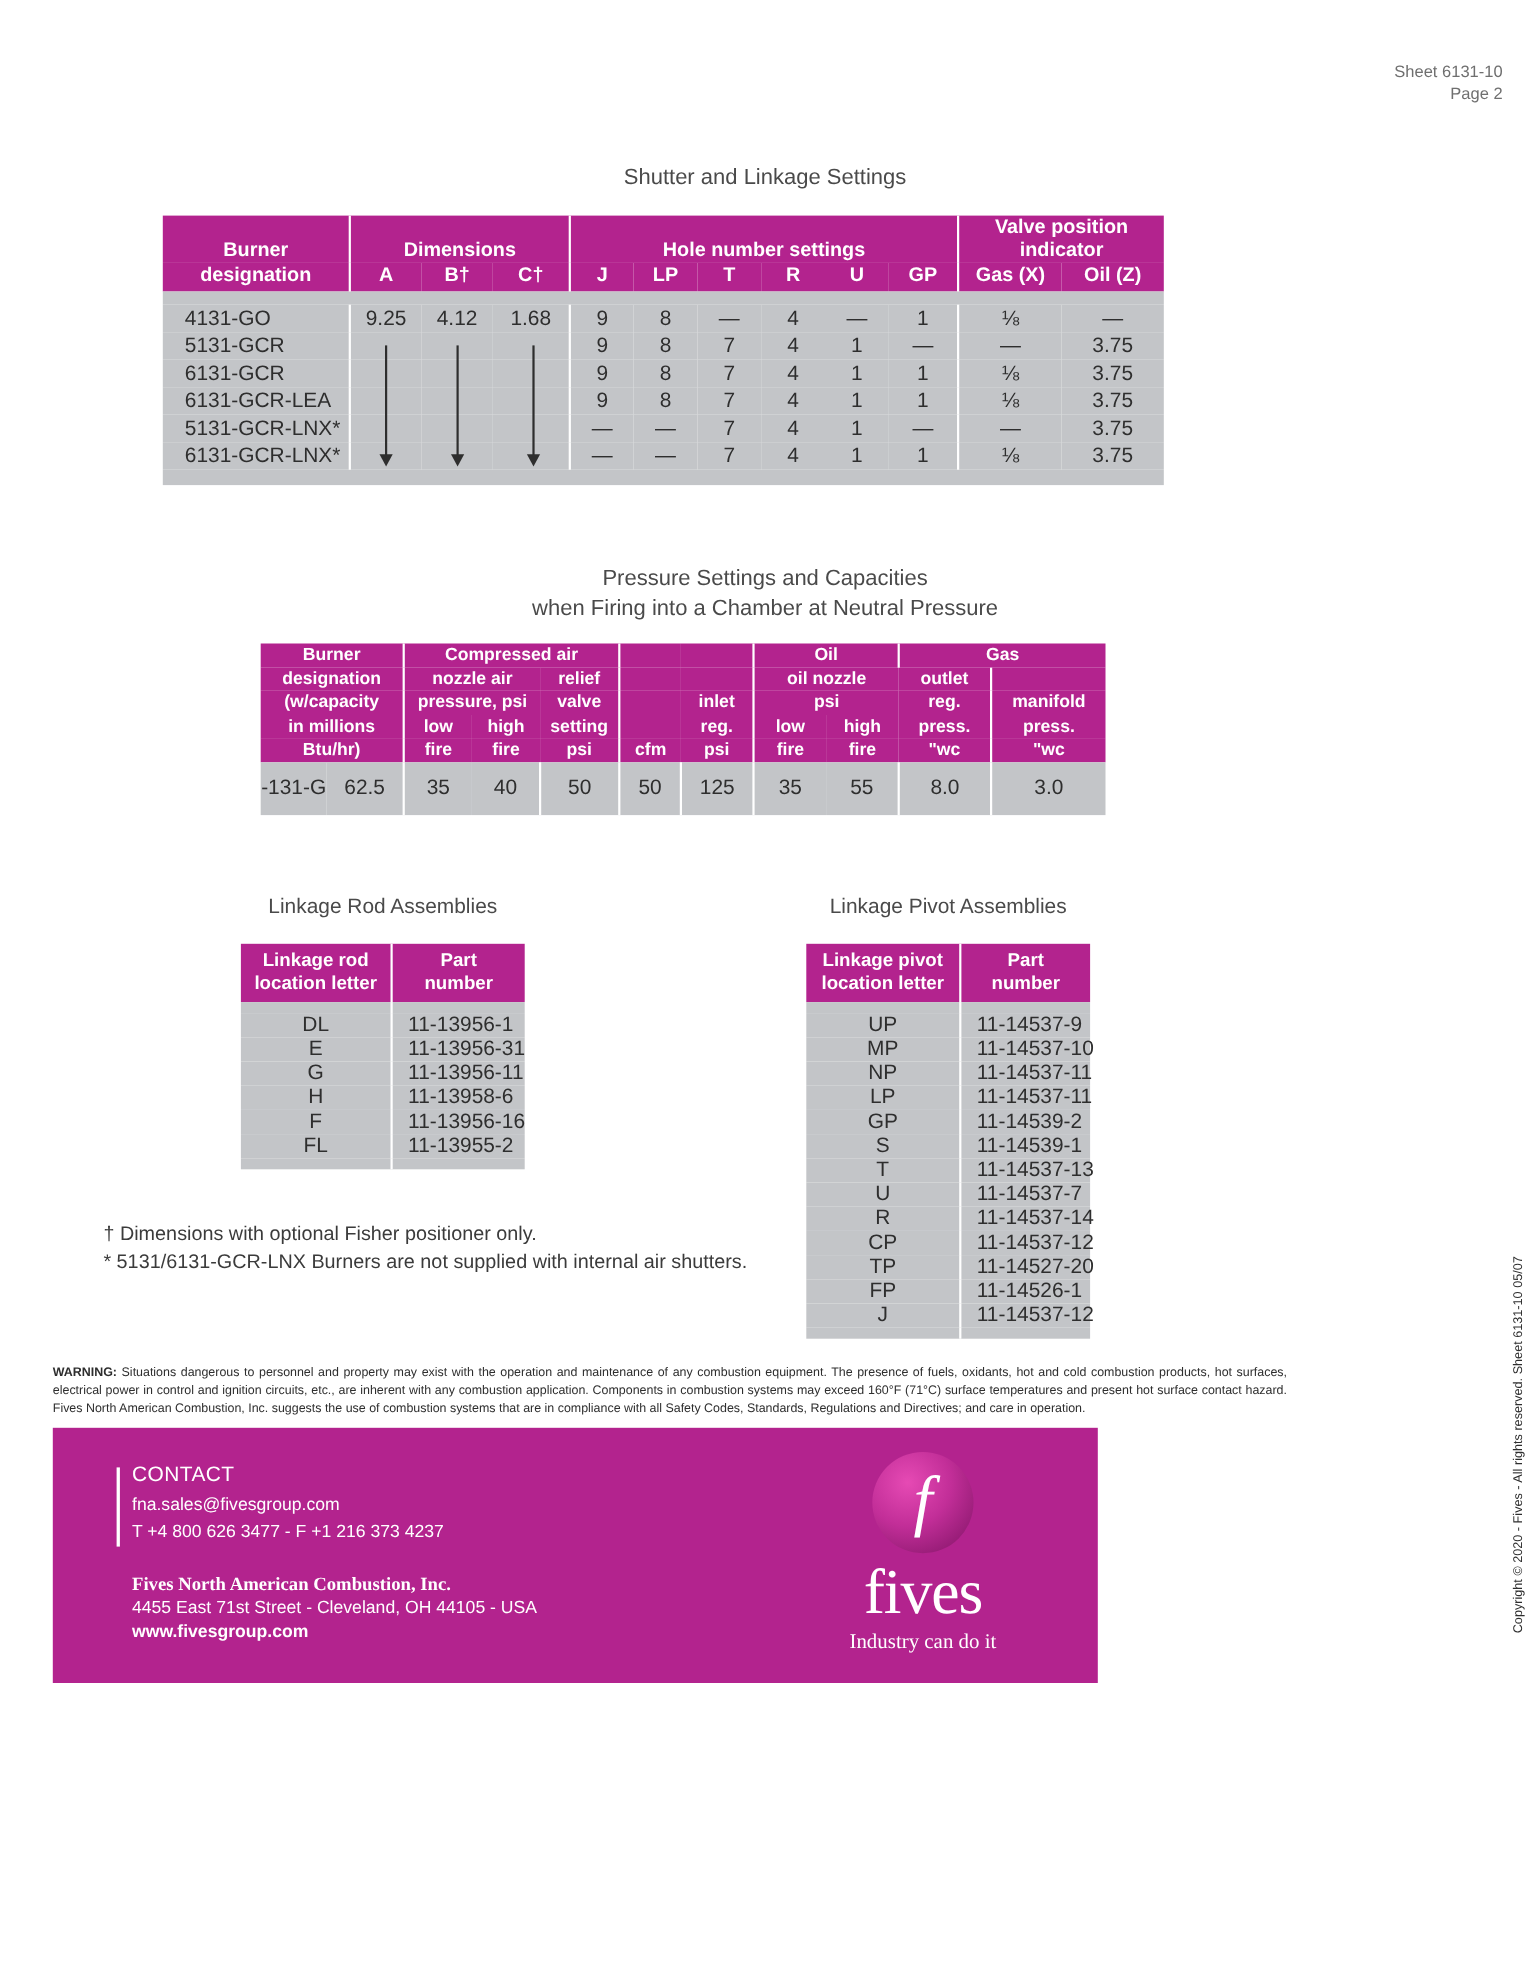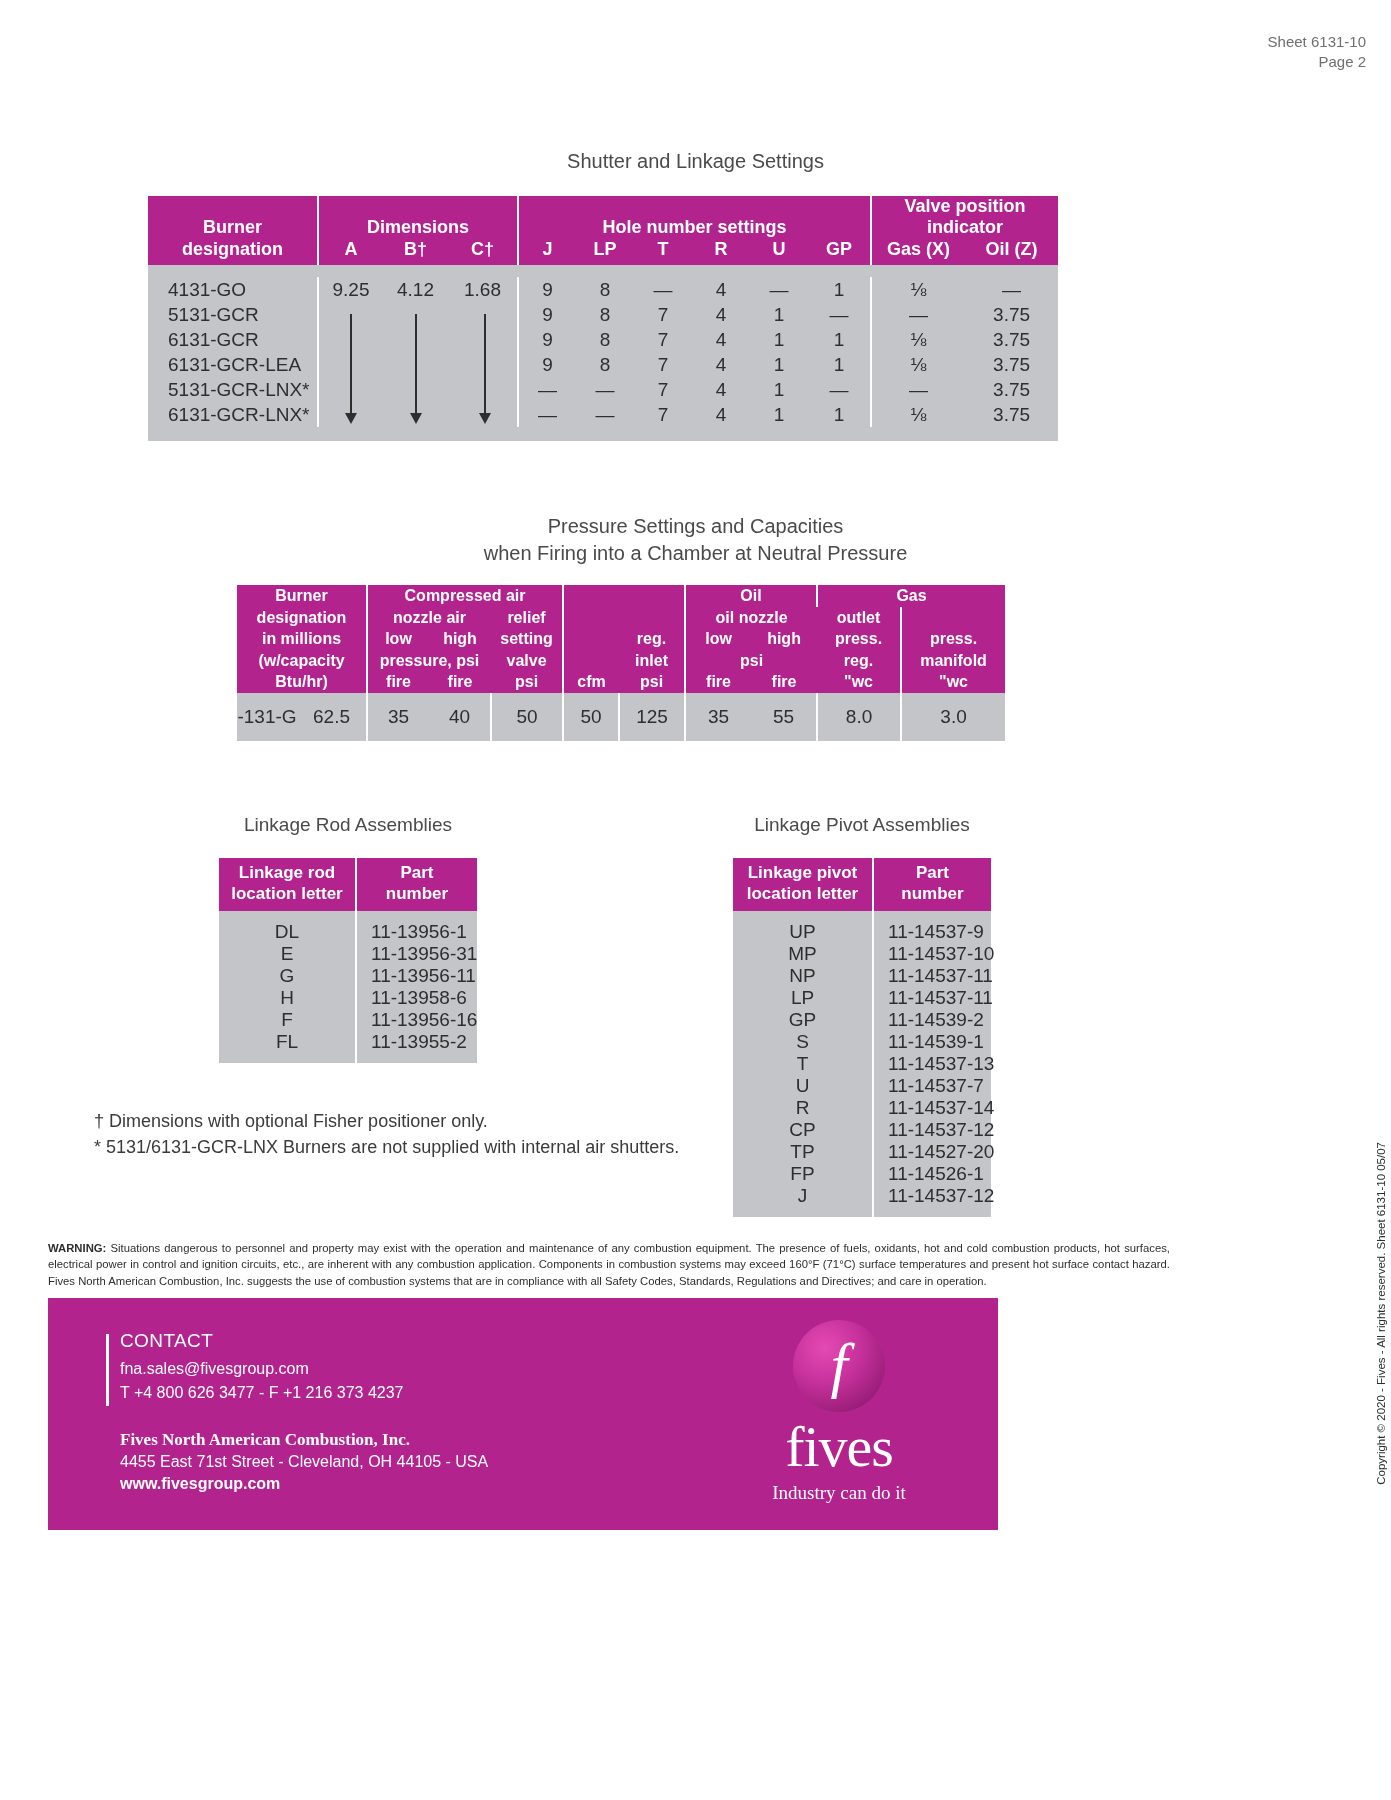--- a/index.html
+++ b/index.html
@@ -10,21 +10,21 @@
     background: #ffffff;
     font-family: "Liberation Sans", sans-serif;
     color: #3b3b3b;
     position: relative;
     overflow: hidden;
   }
 
   
   .sheet-head {
     position: absolute;
-    top: 32px; right: 25px;
+    top: 56px; right: 25px;
     text-align: right;
     font-size: 15px;
     line-height: 1.35;
     color: #6f6f6f;
   }
 
   
   .section-title {
     text-align: center;
     font-size: 20px;
@@ -364,40 +364,40 @@
         <th class="hdr" colspan="2">designation</th>
         <th class="hdr nb" colspan="2">nozzle air</th>
         <th class="hdr">relief</th>
         <th class="hdr nb">&nbsp;</th>
         <th class="hdr">&nbsp;</th>
         <th class="hdr nb" colspan="2">oil nozzle</th>
         <th class="hdr">outlet</th>
         <th class="hdr last">&nbsp;</th>
       </tr>
       <tr class="hrow">
+        <th class="hdr" colspan="2">(w/capacity</th>
+        <th class="hdr nb" colspan="2">pressure, psi</th>
+        <th class="hdr">valve</th>
+        <th class="hdr nb">&nbsp;</th>
+        <th class="hdr">inlet</th>
+        <th class="hdr nb" colspan="2">psi</th>
+        <th class="hdr">reg.</th>
+        <th class="hdr last">manifold</th>
+      </tr>
+      <tr class="hrow">
         <th class="hdr" colspan="2">in millions</th>
         <th class="hdr nb">low</th>
         <th class="hdr nb">high</th>
         <th class="hdr">setting</th>
         <th class="hdr nb">&nbsp;</th>
         <th class="hdr">reg.</th>
         <th class="hdr nb">low</th>
         <th class="hdr nb">high</th>
         <th class="hdr">press.</th>
         <th class="hdr last">press.</th>
-      </tr>
-      <tr class="hrow">
-        <th class="hdr" colspan="2">(w/capacity</th>
-        <th class="hdr nb" colspan="2">pressure, psi</th>
-        <th class="hdr">valve</th>
-        <th class="hdr nb">&nbsp;</th>
-        <th class="hdr">inlet</th>
-        <th class="hdr nb" colspan="2">psi</th>
-        <th class="hdr">reg.</th>
-        <th class="hdr last">manifold</th>
       </tr>
       <tr class="hrow">
         <th class="hdr" colspan="2">Btu/hr)</th>
         <th class="hdr nb">fire</th>
         <th class="hdr nb">fire</th>
         <th class="hdr">psi</th>
         <th class="hdr nb">cfm</th>
         <th class="hdr">psi</th>
         <th class="hdr nb">fire</th>
         <th class="hdr nb">fire</th>

